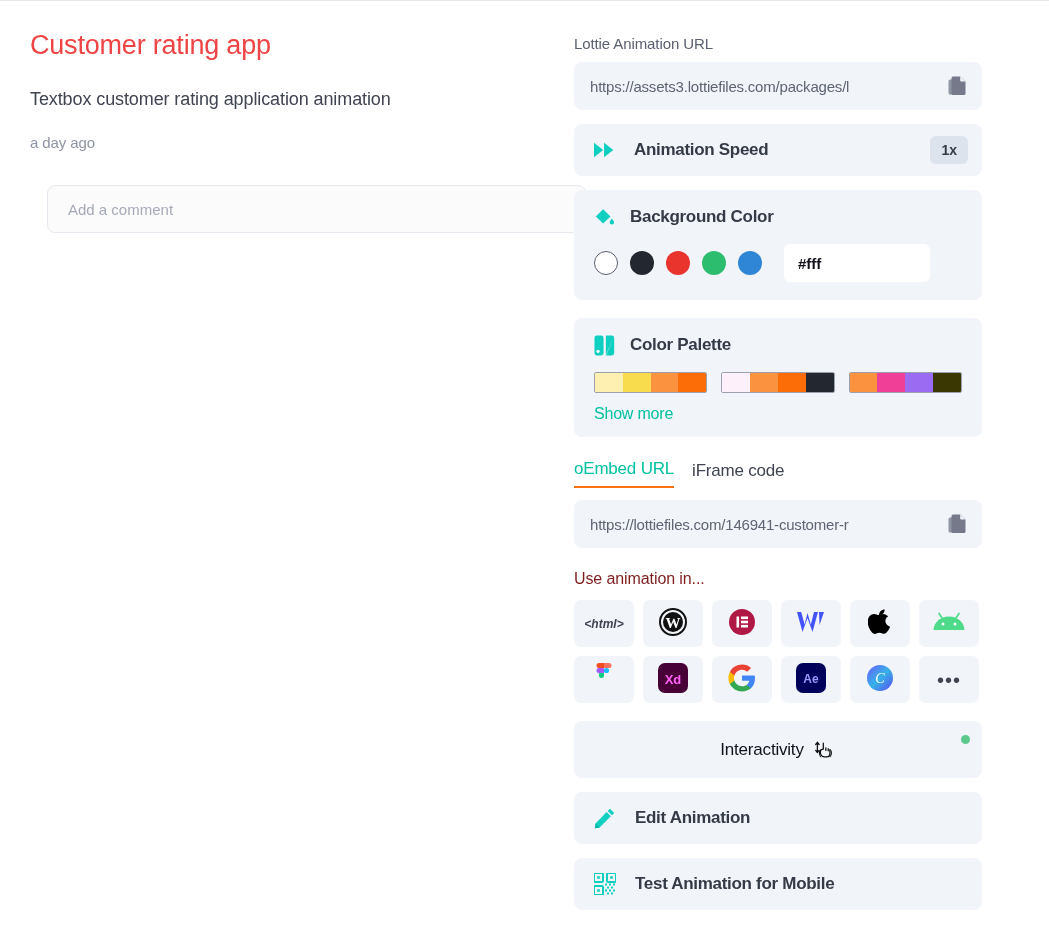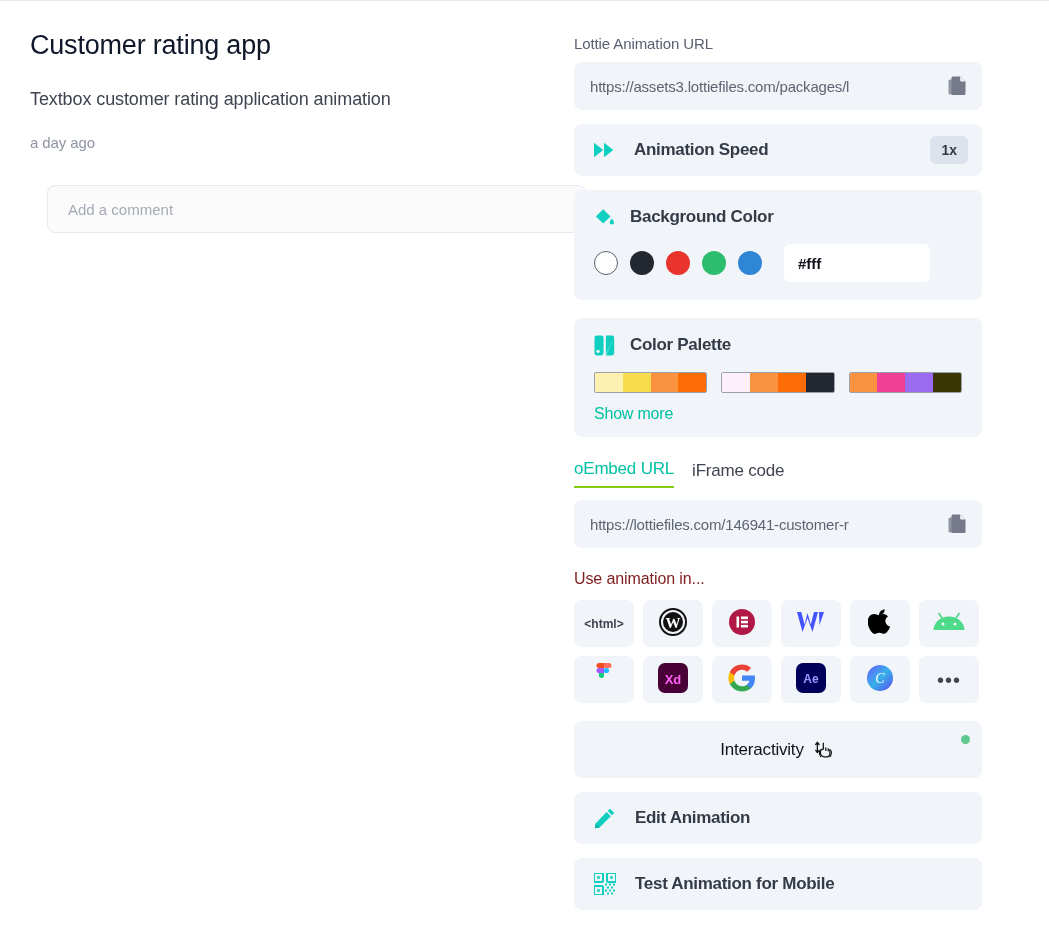--- a/index.html
+++ b/index.html
@@ -21,21 +21,21 @@
   
   .left-col {
     position: absolute;
     left: 30px;
     top: 28px;
     width: 560px;
   }
   .title {
     font-size: 27px;
     font-weight: 400;
-    color: #0f172a;
+    color: #ef4444;
     letter-spacing: -0.2px;
     line-height: 1.2;
   }
   .subtitle {
     margin-top: 28px;
     font-size: 18px;
     font-weight: 400;
     color: #3f4450;
     letter-spacing: -0.1px;
   }
@@ -195,21 +195,21 @@
   }
   .tab {
     font-size: 17px;
     color: #3f4450;
     padding-bottom: 7px;
     cursor: pointer;
     letter-spacing: -0.2px;
   }
   .tab.active {
     color: #00c1a2;
-    border-bottom: 2px solid #84cc16;
+    border-bottom: 2px solid #f97316;
   }
   .embed-row { margin-top: 12px; }
 
   
   .use-label {
     margin-top: 22px;
     font-size: 16px;
     color: #7f1d1d;
     letter-spacing: -0.1px;
   }
@@ -227,20 +227,21 @@
     display: flex;
     align-items: center;
     justify-content: center;
     cursor: pointer;
   }
   .html-text {
     font-size: 12px;
     font-weight: 700;
     color: #3f4450;
     font-family: "Liberation Sans", sans-serif;
+    font-style: italic;
   }
   .dots-text { font-size: 20px; color: #3f4450; letter-spacing: 1px; line-height: 0.4; }
 
   
   .interactivity {
     position: relative;
     margin-top: 18px;
     height: 57px;
     display: flex;
     align-items: center;

